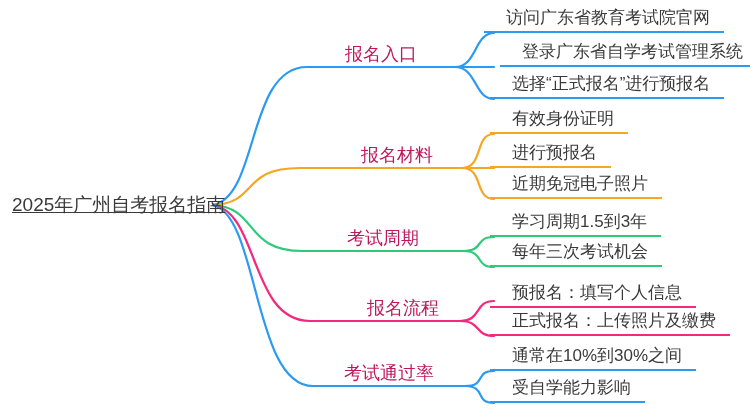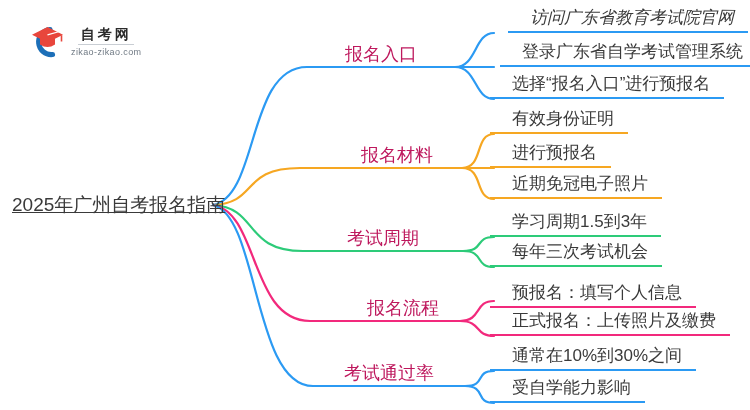--- a/index.html
+++ b/index.html
@@ -50,42 +50,28 @@
       <path d="M 463 251 C 485 251, 474 237, 494 237" stroke="#2DCB79" stroke-width="2.2" fill="none" stroke-linecap="round"></path>
       <path d="M 463 251 C 485 251, 474 267, 494 267" stroke="#2DCB79" stroke-width="2.2" fill="none" stroke-linecap="round"></path>
       <path d="M 213 205 C 259 211.96, 250 321, 310 321 L 460 321" stroke="#F2297C" stroke-width="2.2" fill="none" stroke-linecap="round"></path>
       <path d="M 460 321 C 482 321, 474 301, 494 301" stroke="#F2297C" stroke-width="2.2" fill="none" stroke-linecap="round"></path>
       <path d="M 460 321 C 482 321, 474 336, 494 336" stroke="#F2297C" stroke-width="2.2" fill="none" stroke-linecap="round"></path>
       <path d="M 213 205 C 259 215.86, 253 386, 313 386 L 465 386" stroke="#2B9AF3" stroke-width="2.2" fill="none" stroke-linecap="round"></path>
       <path d="M 465 386 C 487 386, 474 371, 494 371" stroke="#2B9AF3" stroke-width="2.2" fill="none" stroke-linecap="round"></path>
       <path d="M 465 386 C 487 386, 474 403, 494 403" stroke="#2B9AF3" stroke-width="2.2" fill="none" stroke-linecap="round"></path>
     </svg>
 
-  <div class="logo">
-    <svg width="36" height="42" viewBox="0 0 36 42">
-      <path id="logo-crescent" d="M 22 9.5 A 12.5 12.5 0 1 0 24.5 34.5" fill="none" stroke="#1C6FB8" stroke-width="5.2" stroke-linecap="round"></path>
-      <path id="logo-board" d="M 19.5 7 L 35 14.8 L 19.5 22.6 L 4 14.8 Z" fill="#E8463C"></path>
-      <path id="logo-base" d="M 12 17.5 L 12 24.5 Q 19.5 29.5 27 24.5 L 27 17.5 Z" fill="#E8463C"></path>
-      <path d="M 19.5 14.8 L 31.5 11.5" stroke="#ffffff" stroke-width="1.2" fill="none"></path>
-      <path d="M 33.5 15.2 L 33.5 21.5" stroke="#E8463C" stroke-width="1.6" fill="none"></path>
-    </svg>
-    <div class="logo-text">
-      <div class="site-name">自考网</div>
-      <div class="logo-divider"></div>
-      <div class="site-url">zikao-zikao.com</div>
-    </div>
-  </div>
 
   <div class="root-node" style="color: rgb(58, 58, 58);">2025年广州自考报名指南</div>
 
   <div id="nodes">
       <div class="branch-node" style="left: 307px; width: 148px; top: 39px;">报名入口</div>
-      <div class="leaf-node" style="left: 508px; top: 6px; border-bottom-color: rgb(43, 154, 243); font-style: italic;">访问广东省教育考试院官网</div>
+      <div class="leaf-node" style="left: 484px; top: 6px; border-bottom-color: rgb(43, 154, 243);">访问广东省教育考试院官网</div>
       <div class="leaf-node" style="left: 500px; top: 40px; border-bottom-color: rgb(43, 154, 243);">登录广东省自学考试管理系统</div>
-      <div class="leaf-node" style="left: 490px; top: 72px; border-bottom-color: rgb(43, 154, 243);">选择“报名入口”进行预报名</div>
+      <div class="leaf-node" style="left: 490px; top: 72px; border-bottom-color: rgb(43, 154, 243);">选择“正式报名”进行预报名</div>
       <div class="branch-node" style="left: 316px; width: 162px; top: 140px;">报名材料</div>
       <div class="leaf-node" style="left: 490px; top: 107px; border-bottom-color: rgb(246, 167, 34);">有效身份证明</div>
       <div class="leaf-node" style="left: 490px; top: 141px; border-bottom-color: rgb(246, 167, 34);">进行预报名</div>
       <div class="leaf-node" style="left: 490px; top: 172px; border-bottom-color: rgb(246, 167, 34);">近期免冠电子照片</div>
       <div class="branch-node" style="left: 303px; width: 160px; top: 223px;">考试周期</div>
       <div class="leaf-node" style="left: 490px; top: 210px; border-bottom-color: rgb(45, 203, 121);">学习周期1.5到3年</div>
       <div class="leaf-node" style="left: 490px; top: 240px; border-bottom-color: rgb(45, 203, 121);">每年三次考试机会</div>
       <div class="branch-node" style="left: 328px; width: 150px; top: 293px;">报名流程</div>
       <div class="leaf-node" style="left: 490px; top: 281px; border-bottom-color: rgb(242, 41, 124);">预报名：填写个人信息</div>
       <div class="leaf-node" style="left: 490px; top: 309px; border-bottom-color: rgb(242, 41, 124);">正式报名：上传照片及缴费</div>

